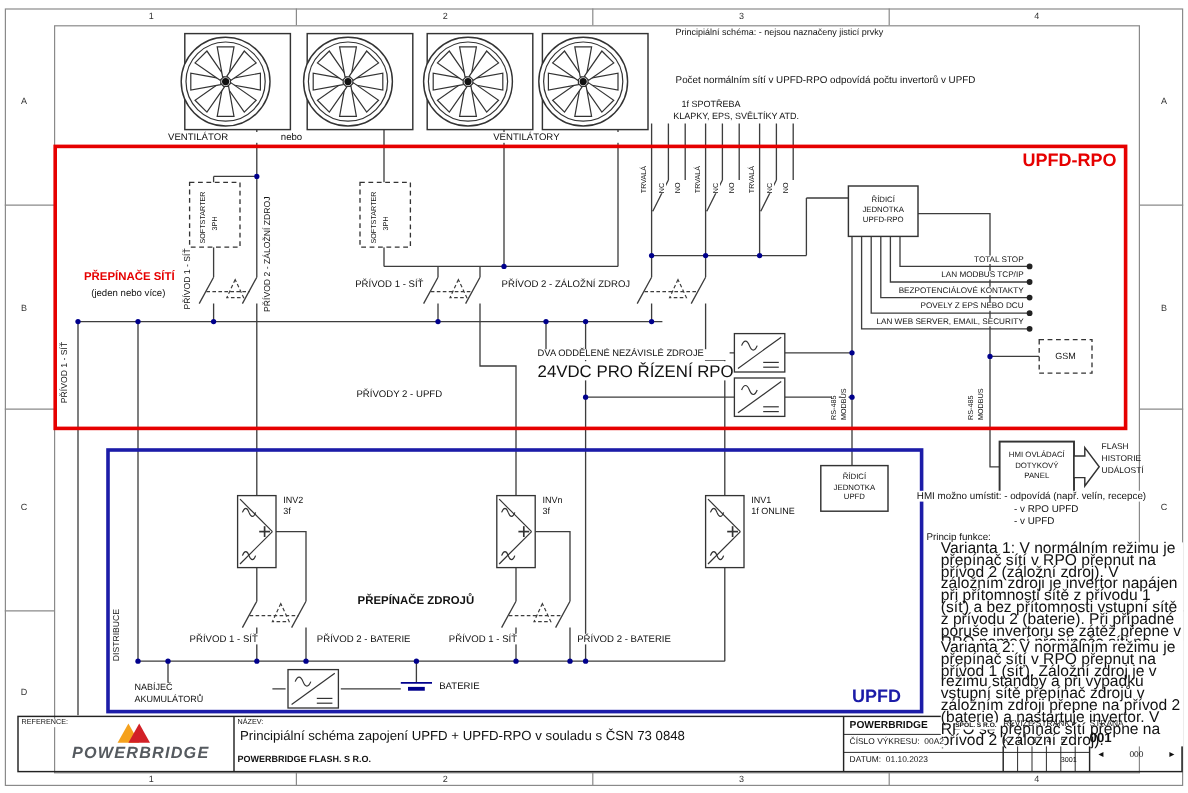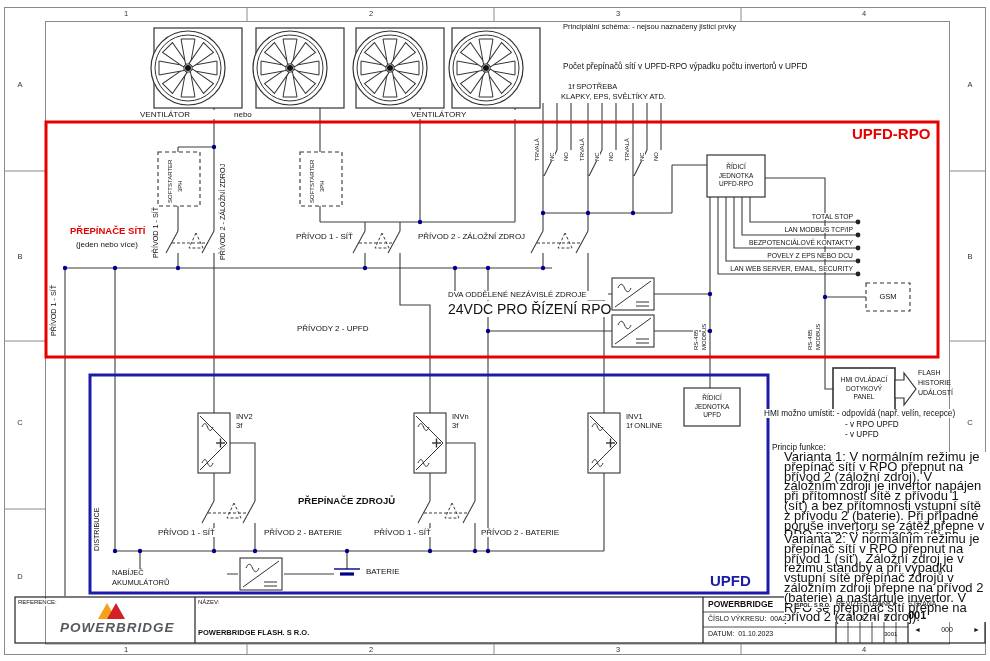--- a/index.html
+++ b/index.html
@@ -202,21 +202,21 @@
 <div class="rowlbl" style="left:12px;top:80px;">A</div>
 <div class="rowlbl" style="left:12px;top:252px;">B</div>
 <div class="rowlbl" style="left:12px;top:418px;">C</div>
 <div class="rowlbl" style="left:12px;top:572px;">D</div>
 <div class="rowlbl" style="left:962px;top:80px;">A</div>
 <div class="rowlbl" style="left:962px;top:252px;">B</div>
 <div class="rowlbl" style="left:962px;top:418px;">C</div>
 <div class="rowlbl" style="left:962px;top:572px;">D</div>
 
 <div class="lbl small75" style="left:563px;top:23px;">Principiální schéma:  - nejsou naznačeny jisticí prvky</div>
-<div class="lbl small85" style="left:563px;top:62px;">Počet přepínačů sítí v UPFD-RPO výpadku počtu invertorů v UPFD</div>
+<div class="lbl small85" style="left:563px;top:62px;">Počet normálním sítí v UPFD-RPO odpovídá počtu invertorů v UPFD</div>
 <div class="lbl small75" style="left:568px;top:83px;">1f SPOTŘEBA</div>
 <div class="lbl small75" style="left:561px;top:93px;">KLAPKY, EPS, SVĚLTÍKY ATD.</div>
 
 <div class="lbl ctr" style="left:140px;top:110px;width:90px;">VENTILÁTOR</div>
 <div class="lbl ctr" style="left:234px;top:110px;width:40px;">nebo</div>
 <div class="lbl ctr" style="left:411px;top:110px;width:120px;">VENTILÁTORY</div>
 
 <div class="lbl red b" style="left:852px;top:125px;font-size:15px;">UPFD-RPO</div>
 <div class="lbl red b" style="left:70px;top:226px;font-size:9.5px;">PŘEPÍNAČE SÍTÍ</div>
 <div class="lbl" style="left:76px;top:240px;">(jeden nebo více)</div>
@@ -295,20 +295,21 @@
 <div class="lbl small85" style="left:764px;top:409px;">HMI možno umístit: - odpovídá (např. velín, recepce)</div>
 <div class="lbl small85" style="left:845px;top:420px;">- v RPO UPFD</div>
 <div class="lbl small85" style="left:845px;top:430px;">- v UPFD</div>
 <div class="lbl small85" style="left:772px;top:443px;">Princip funkce:</div>
 <div class="para" style="left:768px;top:452px;">Varianta 1: V normálním režimu je přepínač sítí v RPO přepnut na přívod 2 (záložní zdroj). V záložním zdroji je invertor napájen při přítomnosti sítě z přívodu 1 (síť) a bez přítomnosti vstupní sítě z přívodu 2 (baterie). Při případné poruše invertoru se zátěž přepne v RPO pomocí přepínače sítí na přívod 1 (síť).</div>
 <div class="para" style="left:768px;top:534px;">Varianta 2: V normálním režimu je přepínač sítí v RPO přepnut na přívod 1 (síť). Záložní zdroj je v režimu standby a při výpadku vstupní sítě přepínač zdrojů v záložním zdroji přepne na přívod 2 (baterie) a nastartuje invertor. V RPO se přepínač sítí přepne na přívod 2 (záložní zdroj).</div>
 
 <div class="lbl" style="left:18px;top:599px;font-size:6px;">REFERENCE:</div>
 <div class="lbl b" style="left:60px;top:620px;font-size:13.5px;font-style:italic;color:#555a5f;letter-spacing:1px;">POWERBRIDGE</div>
 <div class="lbl" style="left:198px;top:599px;font-size:6px;">NÁZEV:</div>
+<div class="lbl ctr" style="left:200px;top:608px;width:500px;font-size:11px;">Principiální schéma zapojení UPFD + UPFD-RPO v souladu s ČSN 73 0848</div>
 <div class="lbl b small75" style="left:198px;top:629px;">POWERBRIDGE FLASH. S R.O.</div>
 <div class="lbl b" style="left:708px;top:600px;font-size:8.5px;">POWERBRIDGE</div>
 <div class="lbl b" style="left:796px;top:602px;font-size:5.5px;">SPOL. S R.O.</div>
 <div class="lbl small7" style="left:708px;top:615px;"><span>ČÍSLO VÝKRESU:</span>&nbsp;&nbsp;<span>00A2</span></div>
 <div class="lbl small7" style="left:708px;top:630px;"><span>DATUM:</span>&nbsp;&nbsp;<span>01.10.2023</span></div>
 <div class="lbl ctr small7" style="left:836px;top:600px;width:72px;background:transparent;">REVIZE STRÁNKY</div>
 <div class="lbl ctr small7 nobg" style="left:836px;top:614px;width:12px;">K</div>
 <div class="lbl ctr small7 nobg" style="left:848px;top:614px;width:12px;">2</div>
 <div class="lbl ctr small7 nobg" style="left:860px;top:614px;width:12px;">3</div>
 <div class="lbl ctr small7 nobg" style="left:872px;top:614px;width:12px;">4</div>

